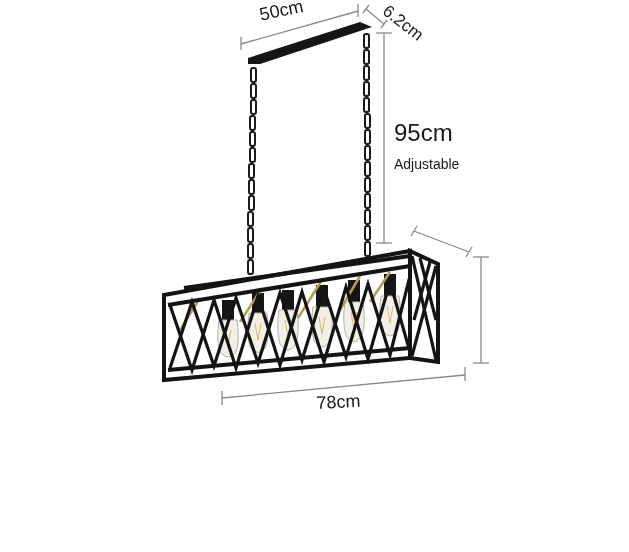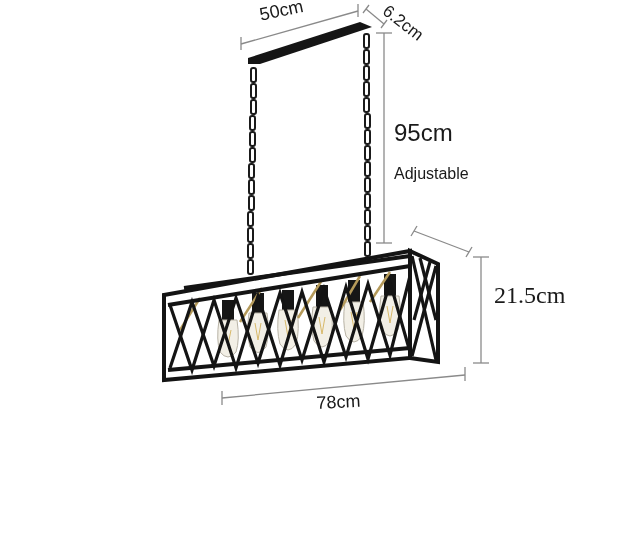--- a/index.html
+++ b/index.html
@@ -14,21 +14,21 @@
     svg.art { position: absolute; left: 0; top: 0; }
     .lbl {
       position: absolute;
       color: #1a1a1a;
       white-space: nowrap;
       line-height: 1;
     }
     .lbl-50 { left: 258px; top: 6px; font-size: 18px; transform: rotate(-12deg); transform-origin: left top; }
     .lbl-62 { left: 390px; top: 2px; font-size: 17px; transform: rotate(38deg); transform-origin: left top; }
     .lbl-95 { left: 394px; top: 121px; font-size: 24px; }
-    .lbl-adj { left: 394px; top: 166px; font-size: 16px; }
+    .lbl-adj { left: 394px; top: 157px; font-size: 14px; }
     .lbl-215 { left: 494px; top: 283px; font-size: 24px; font-family: "Liberation Serif", "DejaVu Serif", serif; }
     .lbl-78 { left: 316px; top: 394px; font-size: 18px; transform: rotate(-3deg); transform-origin: left top; }
   </style>
 </head>
 <body>
 
 <div class="stage">
 
   <svg class="art" width="629" height="552" viewBox="0 0 629 552">
 
@@ -157,15 +157,14 @@
       <line x1="436" y1="266" x2="412" y2="356"></line>
       <line x1="420" y1="258" x2="436" y2="320"></line>
       <line x1="430" y1="262" x2="414" y2="320"></line>
     </g>
   </svg>
 
   <div class="lbl lbl-50">50cm</div>
   <div class="lbl lbl-62">6.2cm</div>
   <div class="lbl lbl-95">95cm</div>
   <div class="lbl lbl-adj">Adjustable</div>
-  <div class="lbl lbl-215">21.5cm</div>
   <div class="lbl lbl-78">78cm</div>
 </div>
 
 </body></html>

